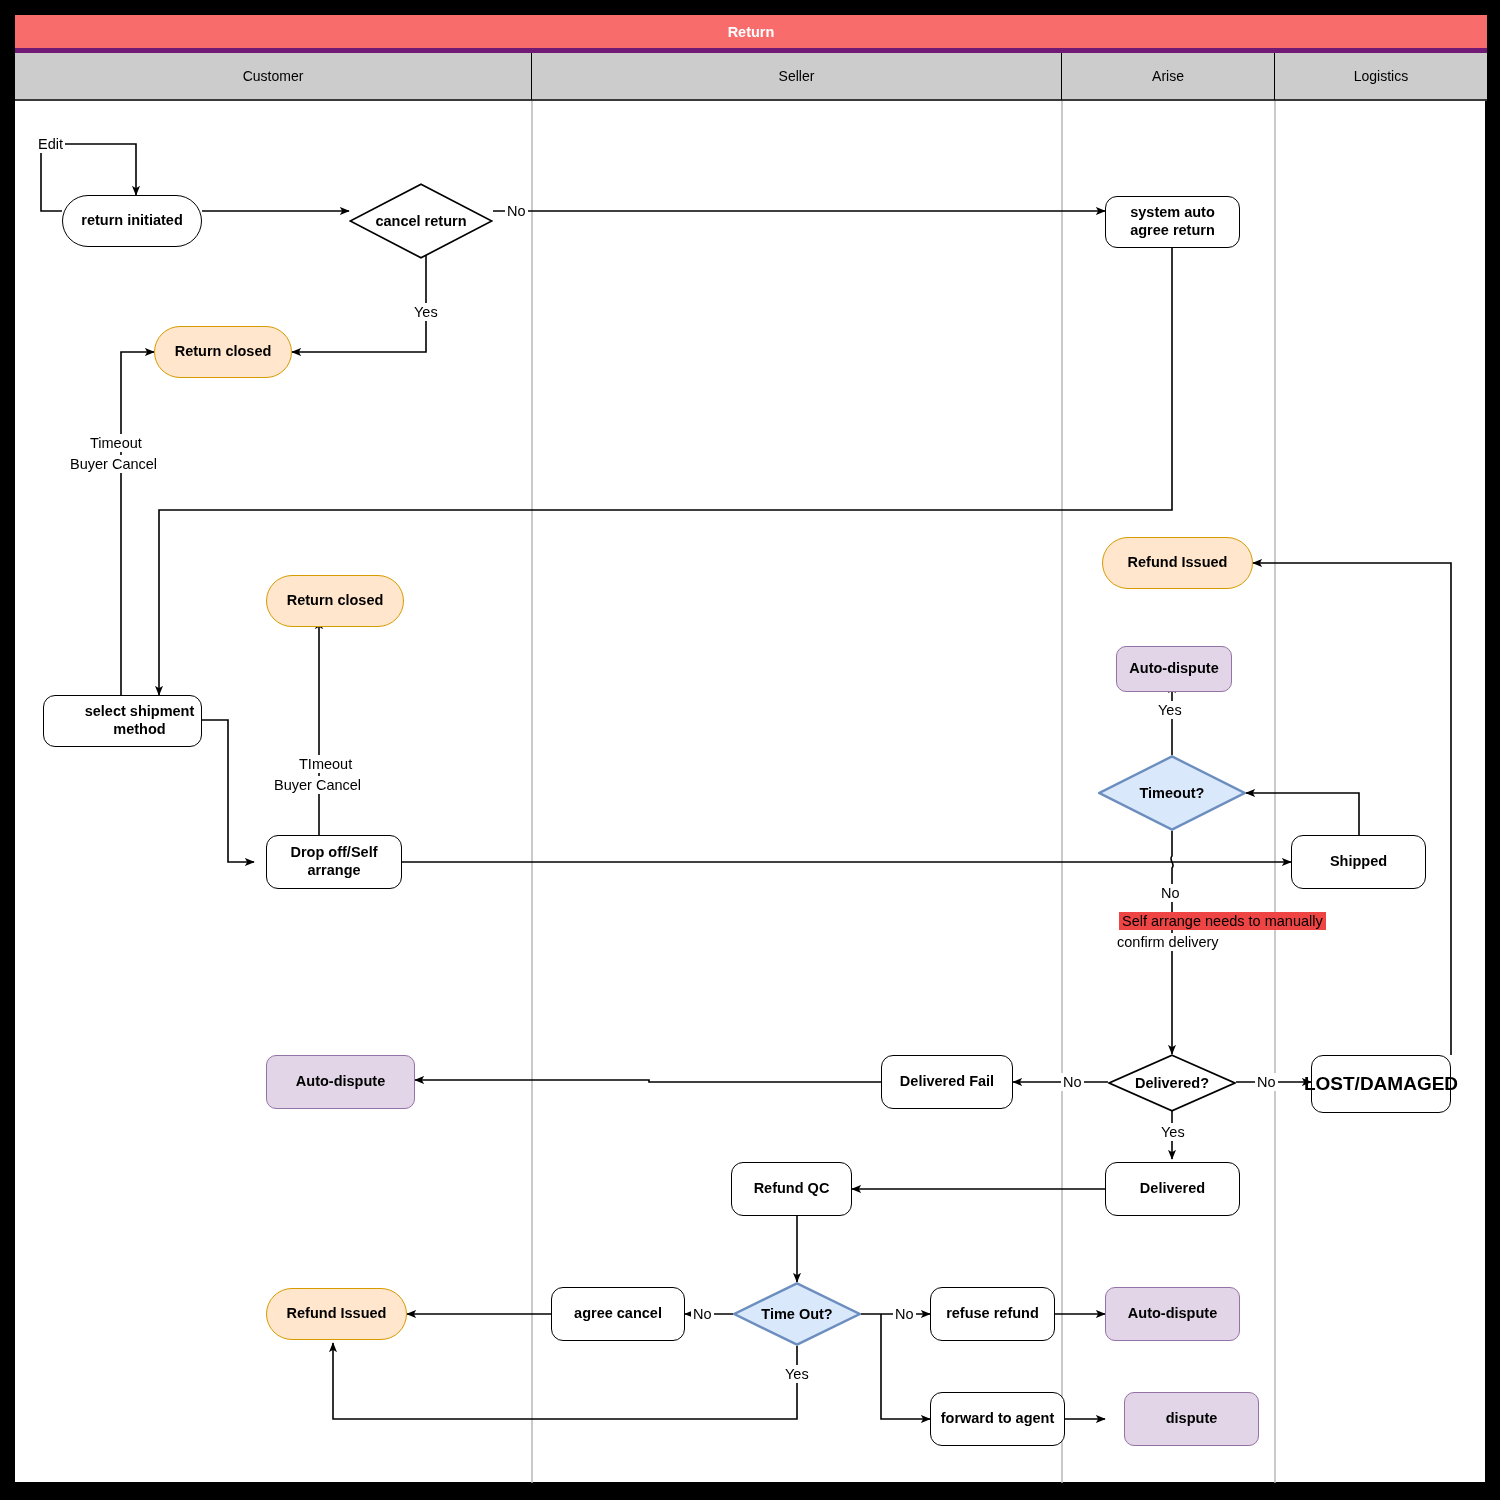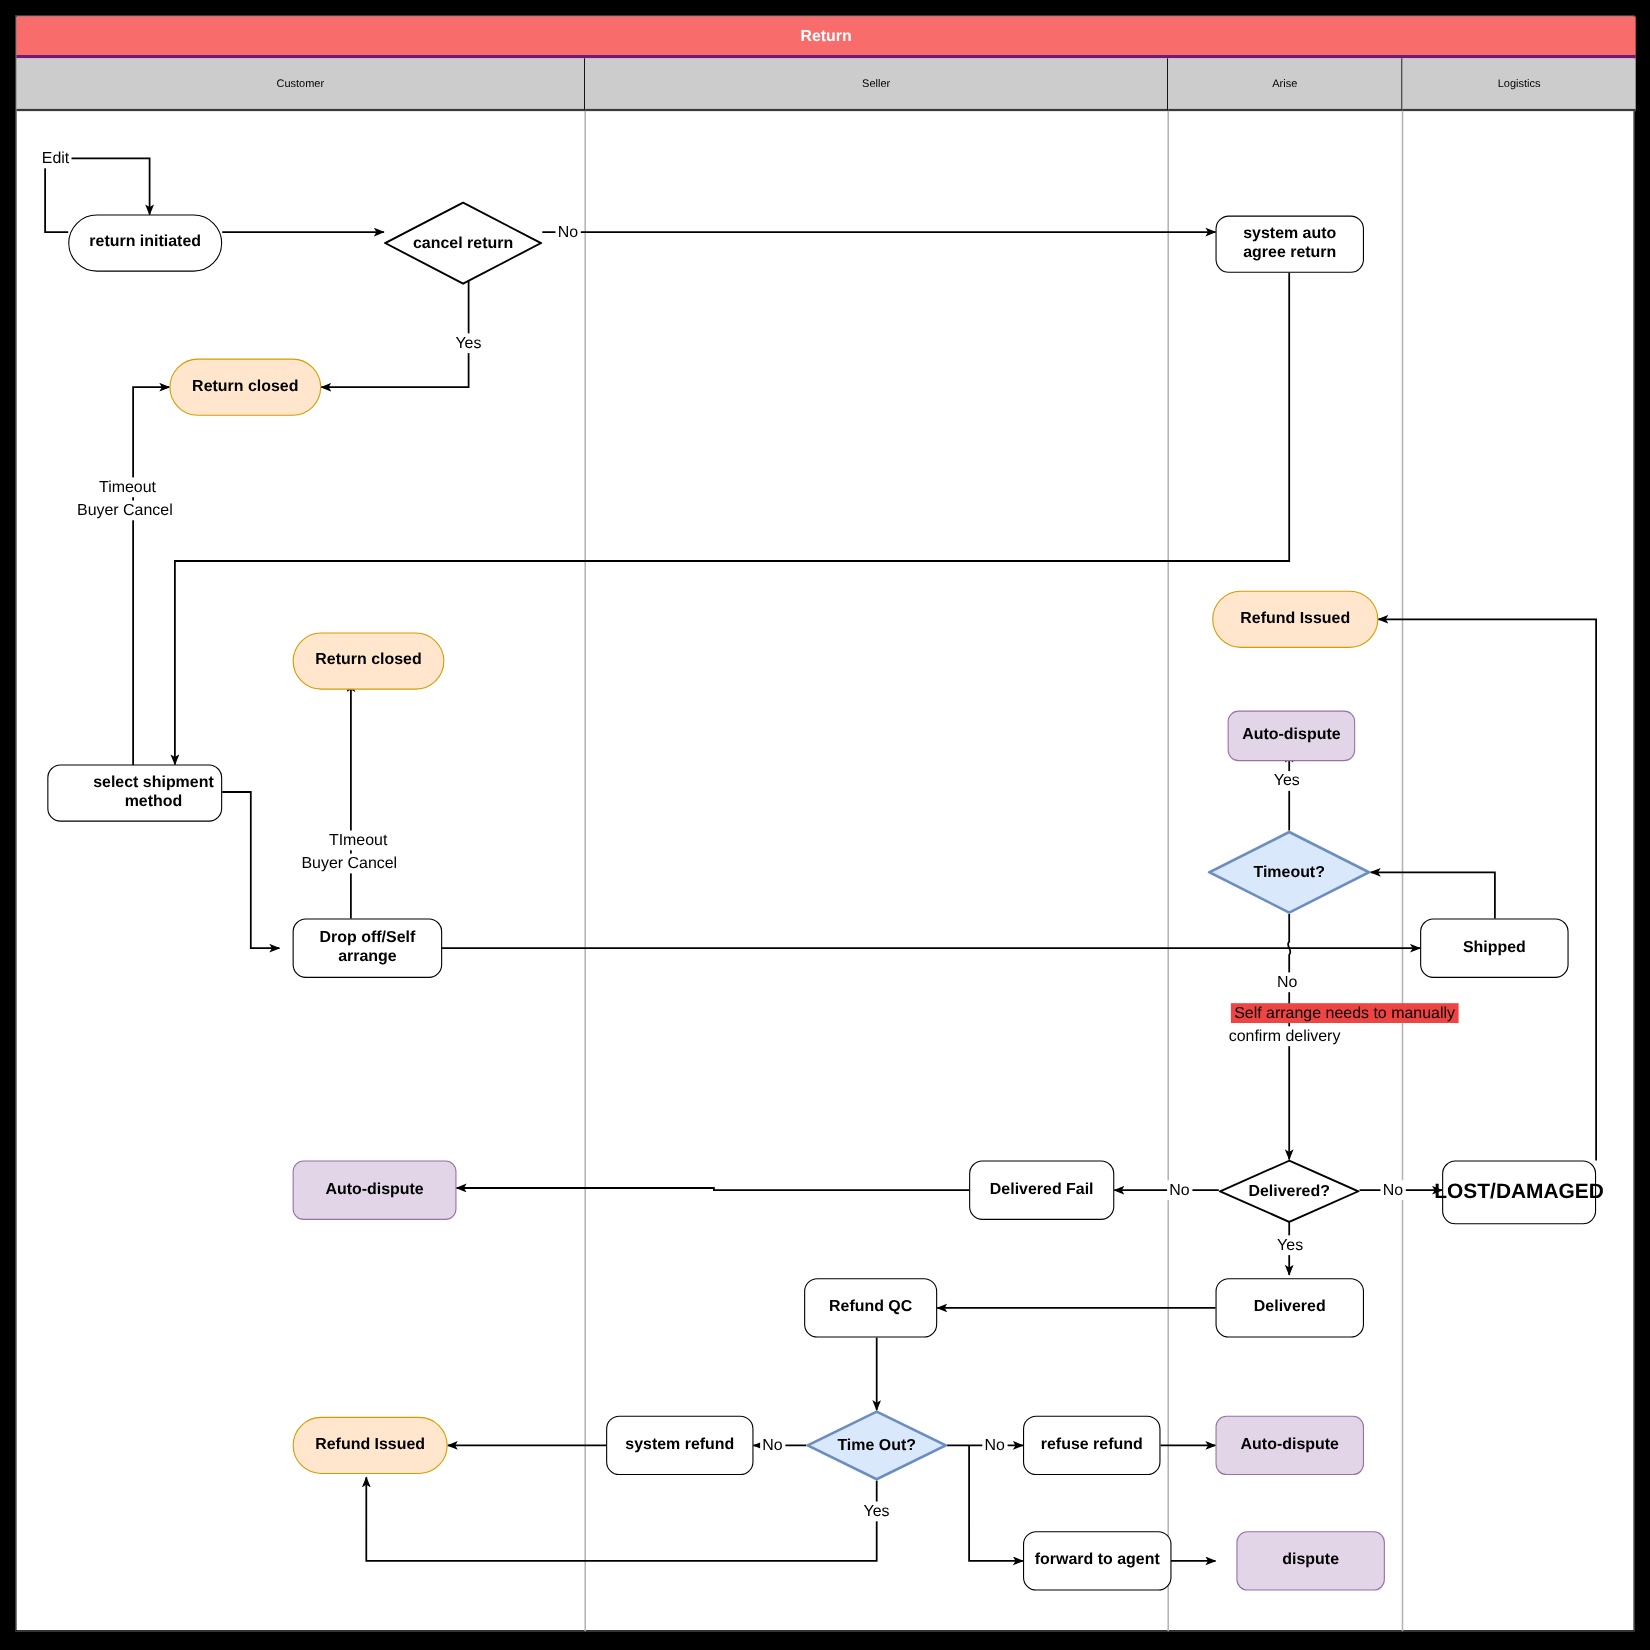--- a/index.html
+++ b/index.html
@@ -1,24 +1,24 @@
 <!DOCTYPE html>
 <html><head>
 <meta charset="utf-8">
 <style>
   html,body{margin:0;padding:0;background:#000;}
   body{font-family:"Liberation Sans", sans-serif;}
   #stage{position:relative;width:1500px;height:1500px;background:#000;overflow:hidden;}
   #canvas{position:absolute;left:14px;top:14px;width:1472px;height:1469px;background:#ffffff;border:1px solid #000;box-sizing:border-box;}
   #svg{position:absolute;left:0;top:0;width:1472px;height:1469px;}
 
-  .ttl{position:absolute;left:0;top:0;width:1472px;height:38px;background:#F96C6C;border-bottom:3px solid #701a75;box-sizing:border-box;
+  .ttl{position:absolute;left:0;top:0;width:1472px;height:38px;background:#F96C6C;border-bottom:5px solid #701a75;box-sizing:border-box;
        display:flex;align-items:center;justify-content:center;color:#ffffff;font-weight:bold;font-size:14.5px;}
   .lanehdr{position:absolute;top:38px;height:48px;background:#CCCCCC;border-right:1px solid #000;border-bottom:2px solid #3a3a3a;box-sizing:border-box;
-       display:flex;align-items:center;justify-content:center;color:#000;font-size:10px;font-weight:normal;}
+       display:flex;align-items:center;justify-content:center;color:#000;font-size:14px;font-weight:normal;}
   .lanehdr.last{border-right:none;}
 
   .node{position:absolute;box-sizing:border-box;display:flex;align-items:center;justify-content:center;text-align:center;
         font-size:14.5px;font-weight:bold;color:#000;line-height:1.22;padding:2px 4px;}
   .proc{background:#ffffff;border:1.7px solid #000;border-radius:12px;}
   .term{background:#FFE6CC;border:1.7px solid #D79B00;border-radius:999px;}
   .termw{background:#ffffff;border:1.7px solid #000;border-radius:999px;}
   .disp{background:#E1D5E7;border:1.7px solid #9673A6;border-radius:10px;}
 
   .dia{position:absolute;display:flex;align-items:center;justify-content:center;text-align:center;
@@ -156,21 +156,21 @@
     <div class="node proc" style="left:1090px;top:1147px;width:135px;height:54px;border-radius:12px;">Delivered</div>
     <div class="node proc" style="left:716px;top:1147px;width:121px;height:54px;">Refund QC</div>
 
     <div class="dia" style="left:718px;top:1267px;width:128px;height:64px;">
       <svg class="dshape" viewBox="0 0 128 64" preserveAspectRatio="none">
           <polygon points="64,1.3 126.7,32 64,62.7 1.3,32" fill="#DAE8FC" stroke="#6C8EBF" stroke-width="2.4"></polygon>
         </svg>
       <span>Time Out?</span>
     </div>
 
-    <div class="node proc" style="left:536px;top:1272px;width:134px;height:54px;">system refund</div>
+    <div class="node proc" style="left:536px;top:1272px;width:134px;height:54px;">agree cancel</div>
     <div class="node term" style="left:251px;top:1273px;width:141px;height:52px;">Refund Issued</div>
 
     <div class="node proc" style="left:915px;top:1272px;width:125px;height:54px;">refuse refund</div>
     <div class="node disp" style="left:1090px;top:1272px;width:135px;height:54px;">Auto-dispute</div>
     <div class="node proc" style="left:915px;top:1377px;width:135px;height:54px;">forward to agent</div>
     <div class="node disp" style="left:1090px;top:1377px;width:135px;height:54px;margin-left:19px;">dispute</div>
 
     <div class="lbl" style="left:21px;top:120px;background:#fff;padding:0 2px;">Edit</div>
     <div class="lbl" style="left:490px;top:187px;background:#fff;padding:0 2px;">No</div>
     <div class="lbl" style="left:396px;top:288px;background:#fff;padding:0 3px;">Yes</div>

